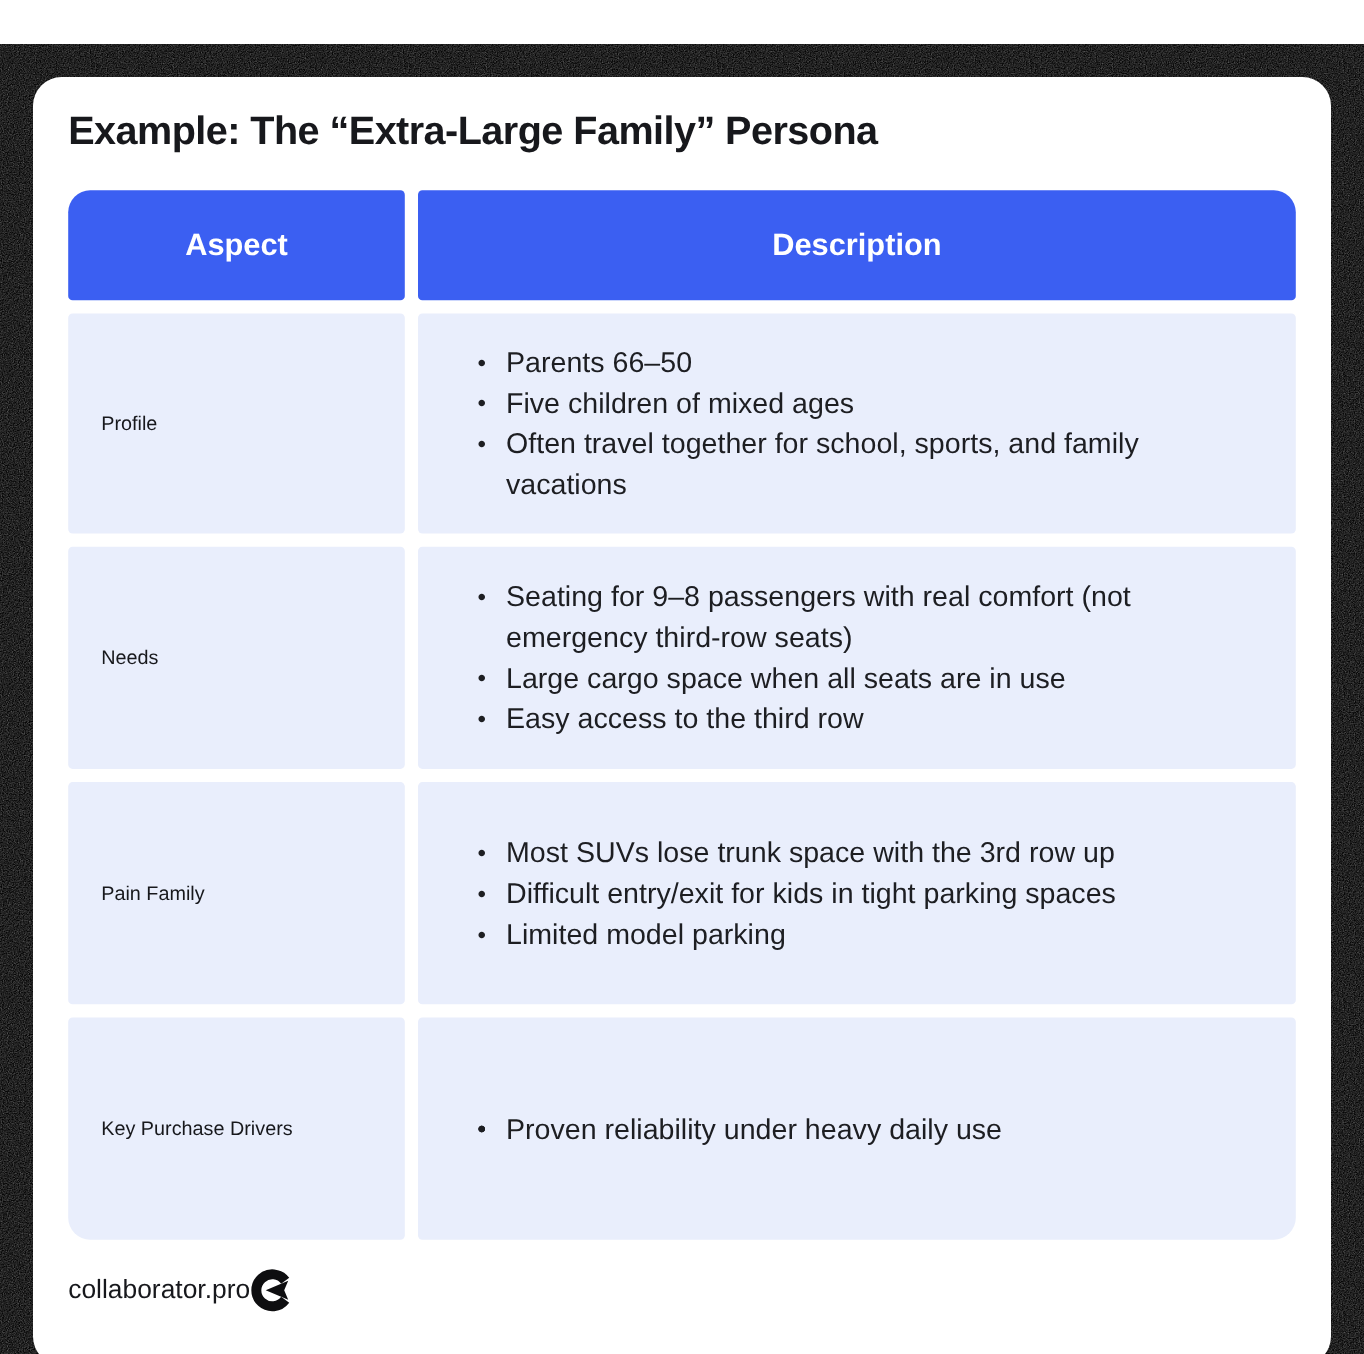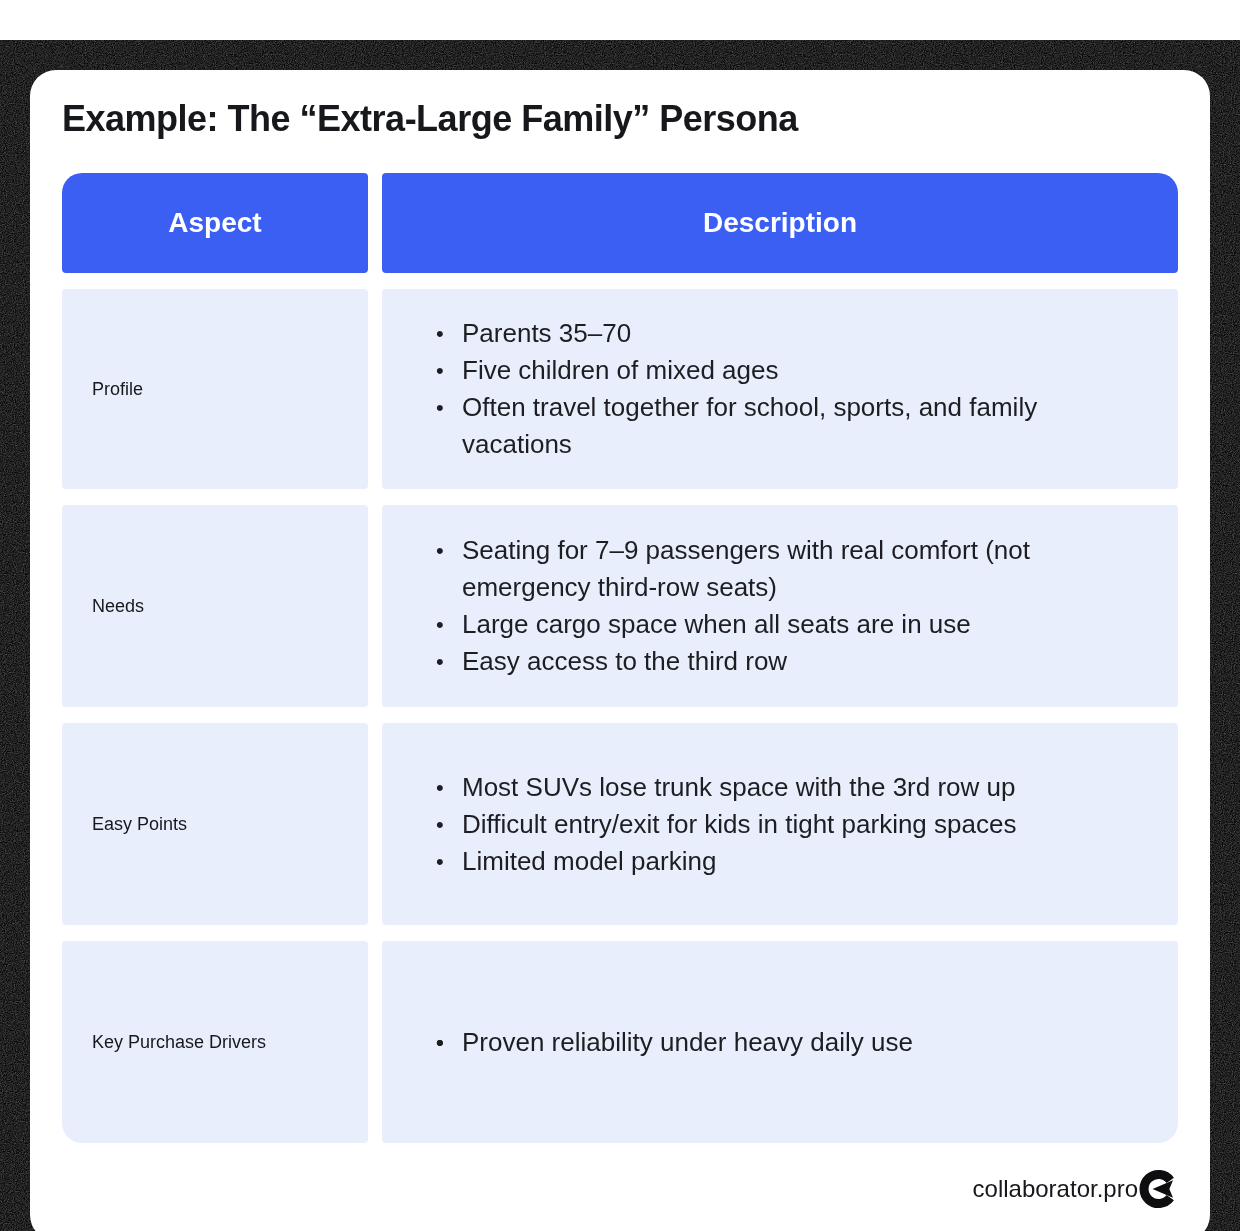--- a/index.html
+++ b/index.html
@@ -36,20 +36,21 @@
     color: #17181c;
     line-height: 1.15;
   }
   .persona-table {
     margin-top: 34px;
     display: grid;
     grid-template-columns: 306px 1fr;
     grid-template-rows: 100px 200px 202px 202px 202px;
     column-gap: 14px;
     row-gap: 16px;
+    gap: 12px;
   }
   .cell { border-radius: 4px; }
   .th {
     background: #3b5ff2;
     color: #ffffff;
     font-size: 28px;
     font-weight: 600;
     display: flex;
     align-items: center;
     justify-content: center;
@@ -90,21 +91,21 @@
     position: absolute;
     left: 0; top: 0;
     font-size: 22px;
     line-height: 37px;
     color: #1d1e22;
   }
   .footer {
     margin-top: 26px;
     display: flex;
     align-items: center;
-    justify-content: flex-end;
+    justify-content: flex-start;
   }
   .footer-site {
     font-size: 24px;
     color: #17181c;
   }
   .footer-logo { width: 40px; height: 40px; display: block; }
 </style>
 </head>
 <body>
 
@@ -128,39 +129,39 @@
       </div>
       <div class="cell th th-desc">
         <span>Description</span>
       </div>
 
       <div class="cell td td-aspect">
         <span>Profile</span>
       </div>
       <div class="cell td td-desc">
         <ul class="bullets">
-          <li><span class="dot">•</span><span>Parents 35–70</span></li>
+          <li><span class="dot">•</span><span>Parents 66–50</span></li>
           <li><span class="dot">•</span><span>Five children of mixed ages</span></li>
           <li><span class="dot">•</span><span>Often travel together for school, sports, and family vacations</span></li>
         </ul>
       </div>
 
       <div class="cell td td-aspect">
         <span>Needs</span>
       </div>
       <div class="cell td td-desc">
         <ul class="bullets">
-          <li><span class="dot">•</span><span>Seating for 7–9 passengers with real comfort (not emergency third-row seats)</span></li>
+          <li><span class="dot">•</span><span>Seating for 9–8 passengers with real comfort (not emergency third-row seats)</span></li>
           <li><span class="dot">•</span><span>Large cargo space when all seats are in use</span></li>
           <li><span class="dot">•</span><span>Easy access to the third row</span></li>
         </ul>
       </div>
 
       <div class="cell td td-aspect">
-        <span>Easy Points</span>
+        <span>Pain Family</span>
       </div>
       <div class="cell td td-desc">
         <ul class="bullets">
           <li><span class="dot">•</span><span>Most SUVs lose trunk space with the 3rd row up</span></li>
           <li><span class="dot">•</span><span>Difficult entry/exit for kids in tight parking spaces</span></li>
           <li><span class="dot">•</span><span>Limited model parking</span></li>
         </ul>
       </div>
 
       <div class="cell td td-aspect bl-aspect">

